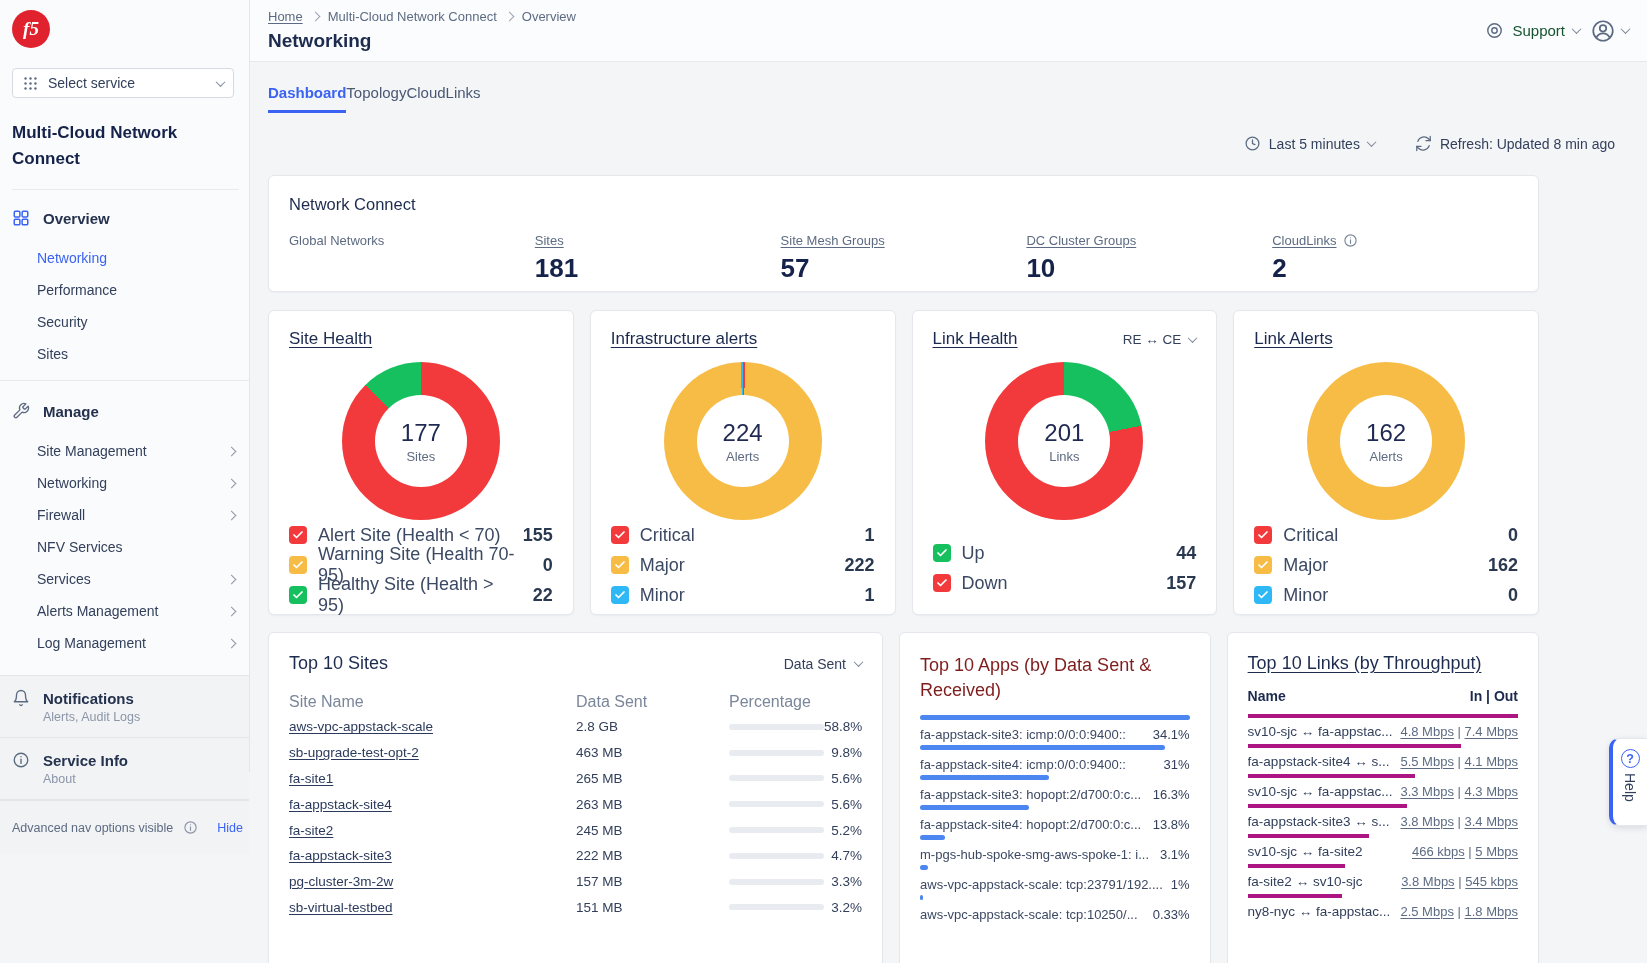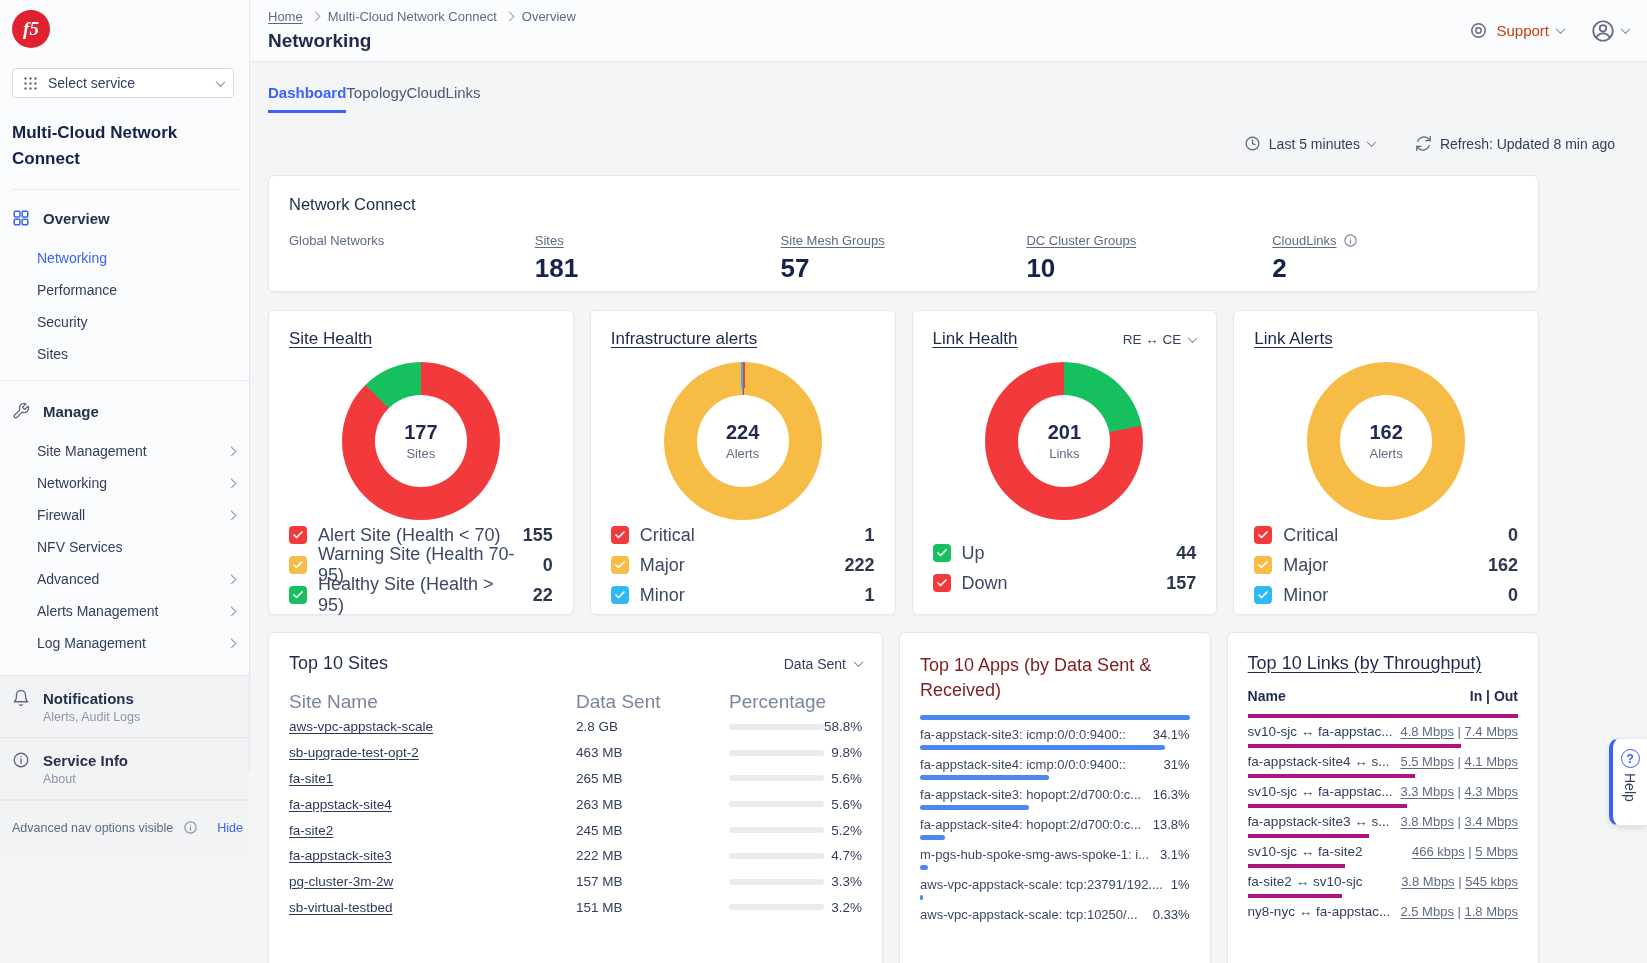--- a/index.html
+++ b/index.html
@@ -35,21 +35,21 @@
   .hide-link { color:#3b63f3; margin-left:9px; cursor:pointer; }
 
   
   .main { flex:1 1 auto; display:flex; flex-direction:column; height:963px; }
   .topbar { height:62px; flex:0 0 62px; background:#fbfcfd; border-bottom:1px solid #e5e8ec; display:flex; padding:0 18px; }
   .tb-left { padding-top:9px; }
   .breadcrumb { display:flex; align-items:center; gap:9px; font-size:13px; color:#5d6b82; }
   .breadcrumb .bc-link { text-decoration:underline; text-underline-offset:2px; cursor:pointer; }
   .breadcrumb .chv { color:#9aa3b5; }
   .page-title { margin-top:6px; font-size:19px; font-weight:600; color:#1d2b4f; }
-  .tb-right { margin-left:auto; display:flex; align-items:center; gap:26px; height:100%; color:#c2410c;text-align:center; }
+  .tb-right { margin-left:auto; display:flex; align-items:center; gap:10px; height:100%; color:#14532d;text-align:center; }
   .support { display:flex; align-items:center; gap:8px; font-size:15px; cursor:pointer; }
   .support .ic, .avatar .ic { display:flex; color:#5d6b82; }
   .support .chv, .avatar .chv { color:#7a8699; }
   .avatar { display:flex; align-items:center; gap:6px; cursor:pointer; }
 
   .content { flex:1 1 auto; background:#f4f5f7; padding:22px 32px 0 18px; }
   .tabs { display:flex; }
   .tab { font-size:15px; color:#4a5874; padding-bottom:9px; border-bottom:3px solid transparent; cursor:pointer; }
   .tab.active { color:#3b63f3; font-weight:700; border-bottom-color:#3b63f3; }
   .controls-row { margin-top:22px; display:flex; justify-content:flex-end; align-items:center; gap:40px; font-size:14px; color:#33405c; }
@@ -71,38 +71,38 @@
   .grid4 { margin-top:18px; display:grid; grid-template-columns:repeat(4,1fr); gap:16px; }
   .chart-card { height:305px; padding:18px 20px 16px; display:flex; flex-direction:column; }
   .chart-title-row { display:flex; align-items:center; justify-content:space-between; }
   .chart-title { font-size:17px; font-weight:500; color:#1b2a4e; text-decoration:underline; text-underline-offset:3px; cursor:pointer; }
   .chart-sel { display:flex; align-items:center; gap:8px; font-size:13.5px; color:#33405c; cursor:pointer; }
   .chart-sel .chv { color:#7a8699; }
   .donut-wrap { display:flex; justify-content:center; margin-top:13px; }
   .donut { width:158px; height:158px; border-radius:50%; position:relative; }
   .donut::after { content:""; position:absolute; inset:33px; background:#fff; border-radius:50%; }
   .donut-center { position:absolute; inset:0; display:flex; flex-direction:column; align-items:center; justify-content:center; z-index:1; }
-  .donut-num { font-size:20px; font-weight:700; color:#1f2951; }
+  .donut-num { font-size:24px; font-weight:400; color:#1f2951; }
   .donut-lbl { font-size:13px; color:#5f6b82; margin-top:2px; }
   .legend { margin-top:auto; }
   .legend-row { display:flex; align-items:center; height:30px; gap:11px; font-size:18px; color:#3c4963; }
   .chk { width:18px; height:18px; border-radius:4px; display:flex; align-items:center; justify-content:center; flex:0 0 18px; }
   .legend-val { margin-left:auto; font-weight:700; color:#2b3950; }
 
   .grid-bottom { margin-top:17px; display:grid; grid-template-columns:repeat(4,1fr); gap:16px; }
   .bottom-card { height:360px; padding:20px; }
   .sites-card { grid-column:span 2; }
   .sites-head { display:flex; align-items:center; justify-content:space-between; }
   .b-title { font-size:18px; font-weight:500; color:#1d2b4f; }
   .b-title.underline { text-decoration:underline; text-underline-offset:3px; cursor:pointer; }
   .sort-ctrl { display:flex; align-items:center; gap:9px; font-size:14px; color:#33405c; cursor:pointer; }
   .sort-ctrl .chv { color:#7a8699; }
   .sites-table { margin-top:16px; }
   .s-header, .s-row { display:grid; grid-template-columns:287px 153px 1fr; align-items:center; }
-  .s-header { font-size:19px; color:#7a8699; height:24px; }
+  .s-header { font-size:16px; color:#7a8699; height:24px; }
   .s-row { height:25.8px; font-size:13.5px; }
   .s-name { color:#2b3a5c; text-decoration:underline; text-underline-offset:2px; cursor:pointer; }
   .s-sent { color:#33405c; }
   .s-pct { display:flex; align-items:center; }
   .bar-track { width:95px; height:6px; border-radius:3px; background:#e8ebef; overflow:hidden; }
   .bar-fill { height:100%; border-radius:3px; }
   .s-pct-lbl { margin-left:auto; color:#33405c; }
 
   .apps-title { font-size:18px; font-weight:500; color:#7f1d1d; line-height:25px; width:260px; }
   .apps-list { margin-top:12px; }
@@ -206,21 +206,21 @@
             <span class="chv right"></span>
           </div>
           <div class="sub-item">
             <span>Firewall</span>
             <span class="chv right"></span>
           </div>
           <div class="sub-item">
             <span>NFV Services</span>
           </div>
           <div class="sub-item">
-            <span>Advanced</span>
+            <span>Services</span>
             <span class="chv right"></span>
           </div>
           <div class="sub-item">
             <span>Alerts Management</span>
             <span class="chv right"></span>
           </div>
           <div class="sub-item">
             <span>Log Management</span>
             <span class="chv right"></span>
           </div>

